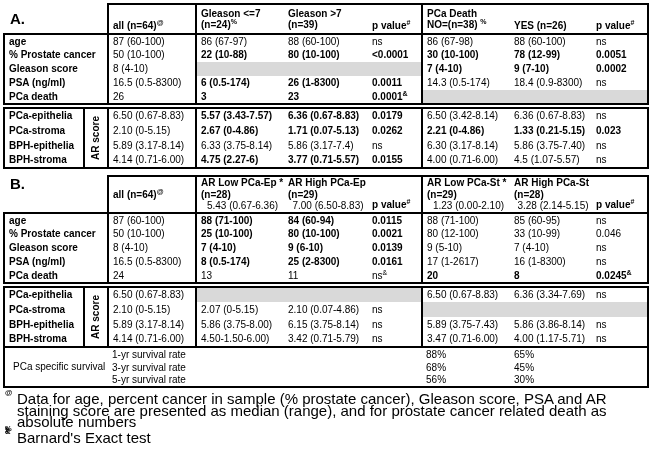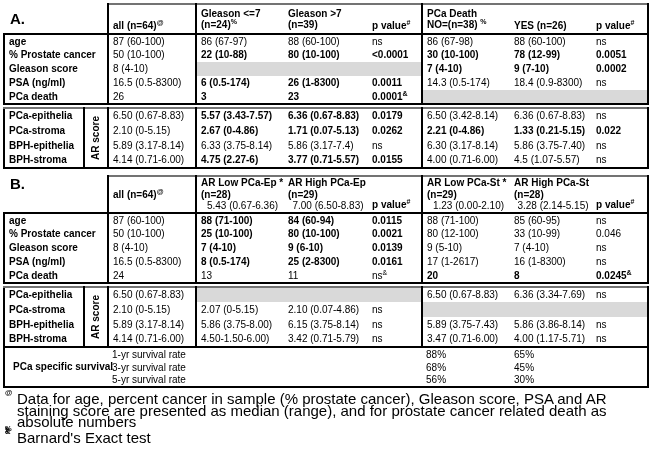--- a/index.html
+++ b/index.html
@@ -18,39 +18,39 @@
   }
   th { font-weight:bold; }
   .artbl td { height:15px; }
   .rowlab { font-weight:bold; }
   .b { font-weight:bold; }
   .gray { background:#d9d9d9; }
   sup { font-size:7px; line-height:0; }
   
   .bl { border-left:2px solid #000; }
   .br { border-right:2px solid #000; }
-  .bt { border-top:2px solid #737373;margin-left:24px; }
+  .bt { border-top:2px solid #000000;margin-left:24px; }
   .bb { border-bottom:2px solid #000; }
   .hdrA th { height:30px; }
   .hdrB th { height:37px; }
   .panel-cell { font-size:15px; font-weight:bold; vertical-align:middle; padding-left:6px; }
   .vb { vertical-align:bottom; padding-bottom:2px; }
   .hl div { line-height:11.5px; }
   .med { font-weight:normal;text-align:center; }
   .ar-cell { position:relative; padding:0; }
   .ar-cell span {
     position:absolute; left:50%; top:50%;
     transform:translate(-50%,-50%) rotate(-90deg);
     font-weight:bold; font-size:10px; white-space:nowrap;
   }
   .mt2 { margin-top:2px; }
   .mt6 { margin-top:6px; }
   .sv { border:2px solid #000; border-top:none; }
   .sv td { height:13px; border:none; }
-  .svlab { font-weight:bold;padding-left:8px; }
+  .svlab { font-weight:normal;padding-left:8px; }
   .footnotes { margin-top:5px; padding-left:2px; }
   .fn { display:flex; margin-bottom:1px; }
   .fsym { flex:0 0 12px; width:12px; font-size:7.5px; font-weight:bold; padding-top:0; }
   .ftext { font-size:15px; line-height:11.5px; padding-right:2px; }
 </style>
 </head>
 <body>
 
 <div class="page">
 
@@ -162,21 +162,21 @@
       <td class="br bt">ns</td>
     </tr>
     <tr>
       <td class="bl br rowlab">PCa-stroma</td>
       <td class="br">2.10 (0-5.15)</td>
       <td class="b">2.67 (0-4.86)</td>
       <td class="b">1.71 (0.07-5.13)</td>
       <td class="br b">0.0262</td>
       <td class="b">2.21 (0-4.86)</td>
       <td class="b">1.33 (0.21-5.15)</td>
-      <td class="br b">0.022</td>
+      <td class="br b">0.023</td>
     </tr>
     <tr>
       <td class="bl br rowlab">BPH-epithelia</td>
       <td class="br">5.89 (3.17-8.14)</td>
       <td>6.33 (3.75-8.14)</td>
       <td>5.86 (3.17-7.4)</td>
       <td class="br">ns</td>
       <td>6.30 (3.17-8.14)</td>
       <td>5.86 (3.75-7.40)</td>
       <td class="br">ns</td>

